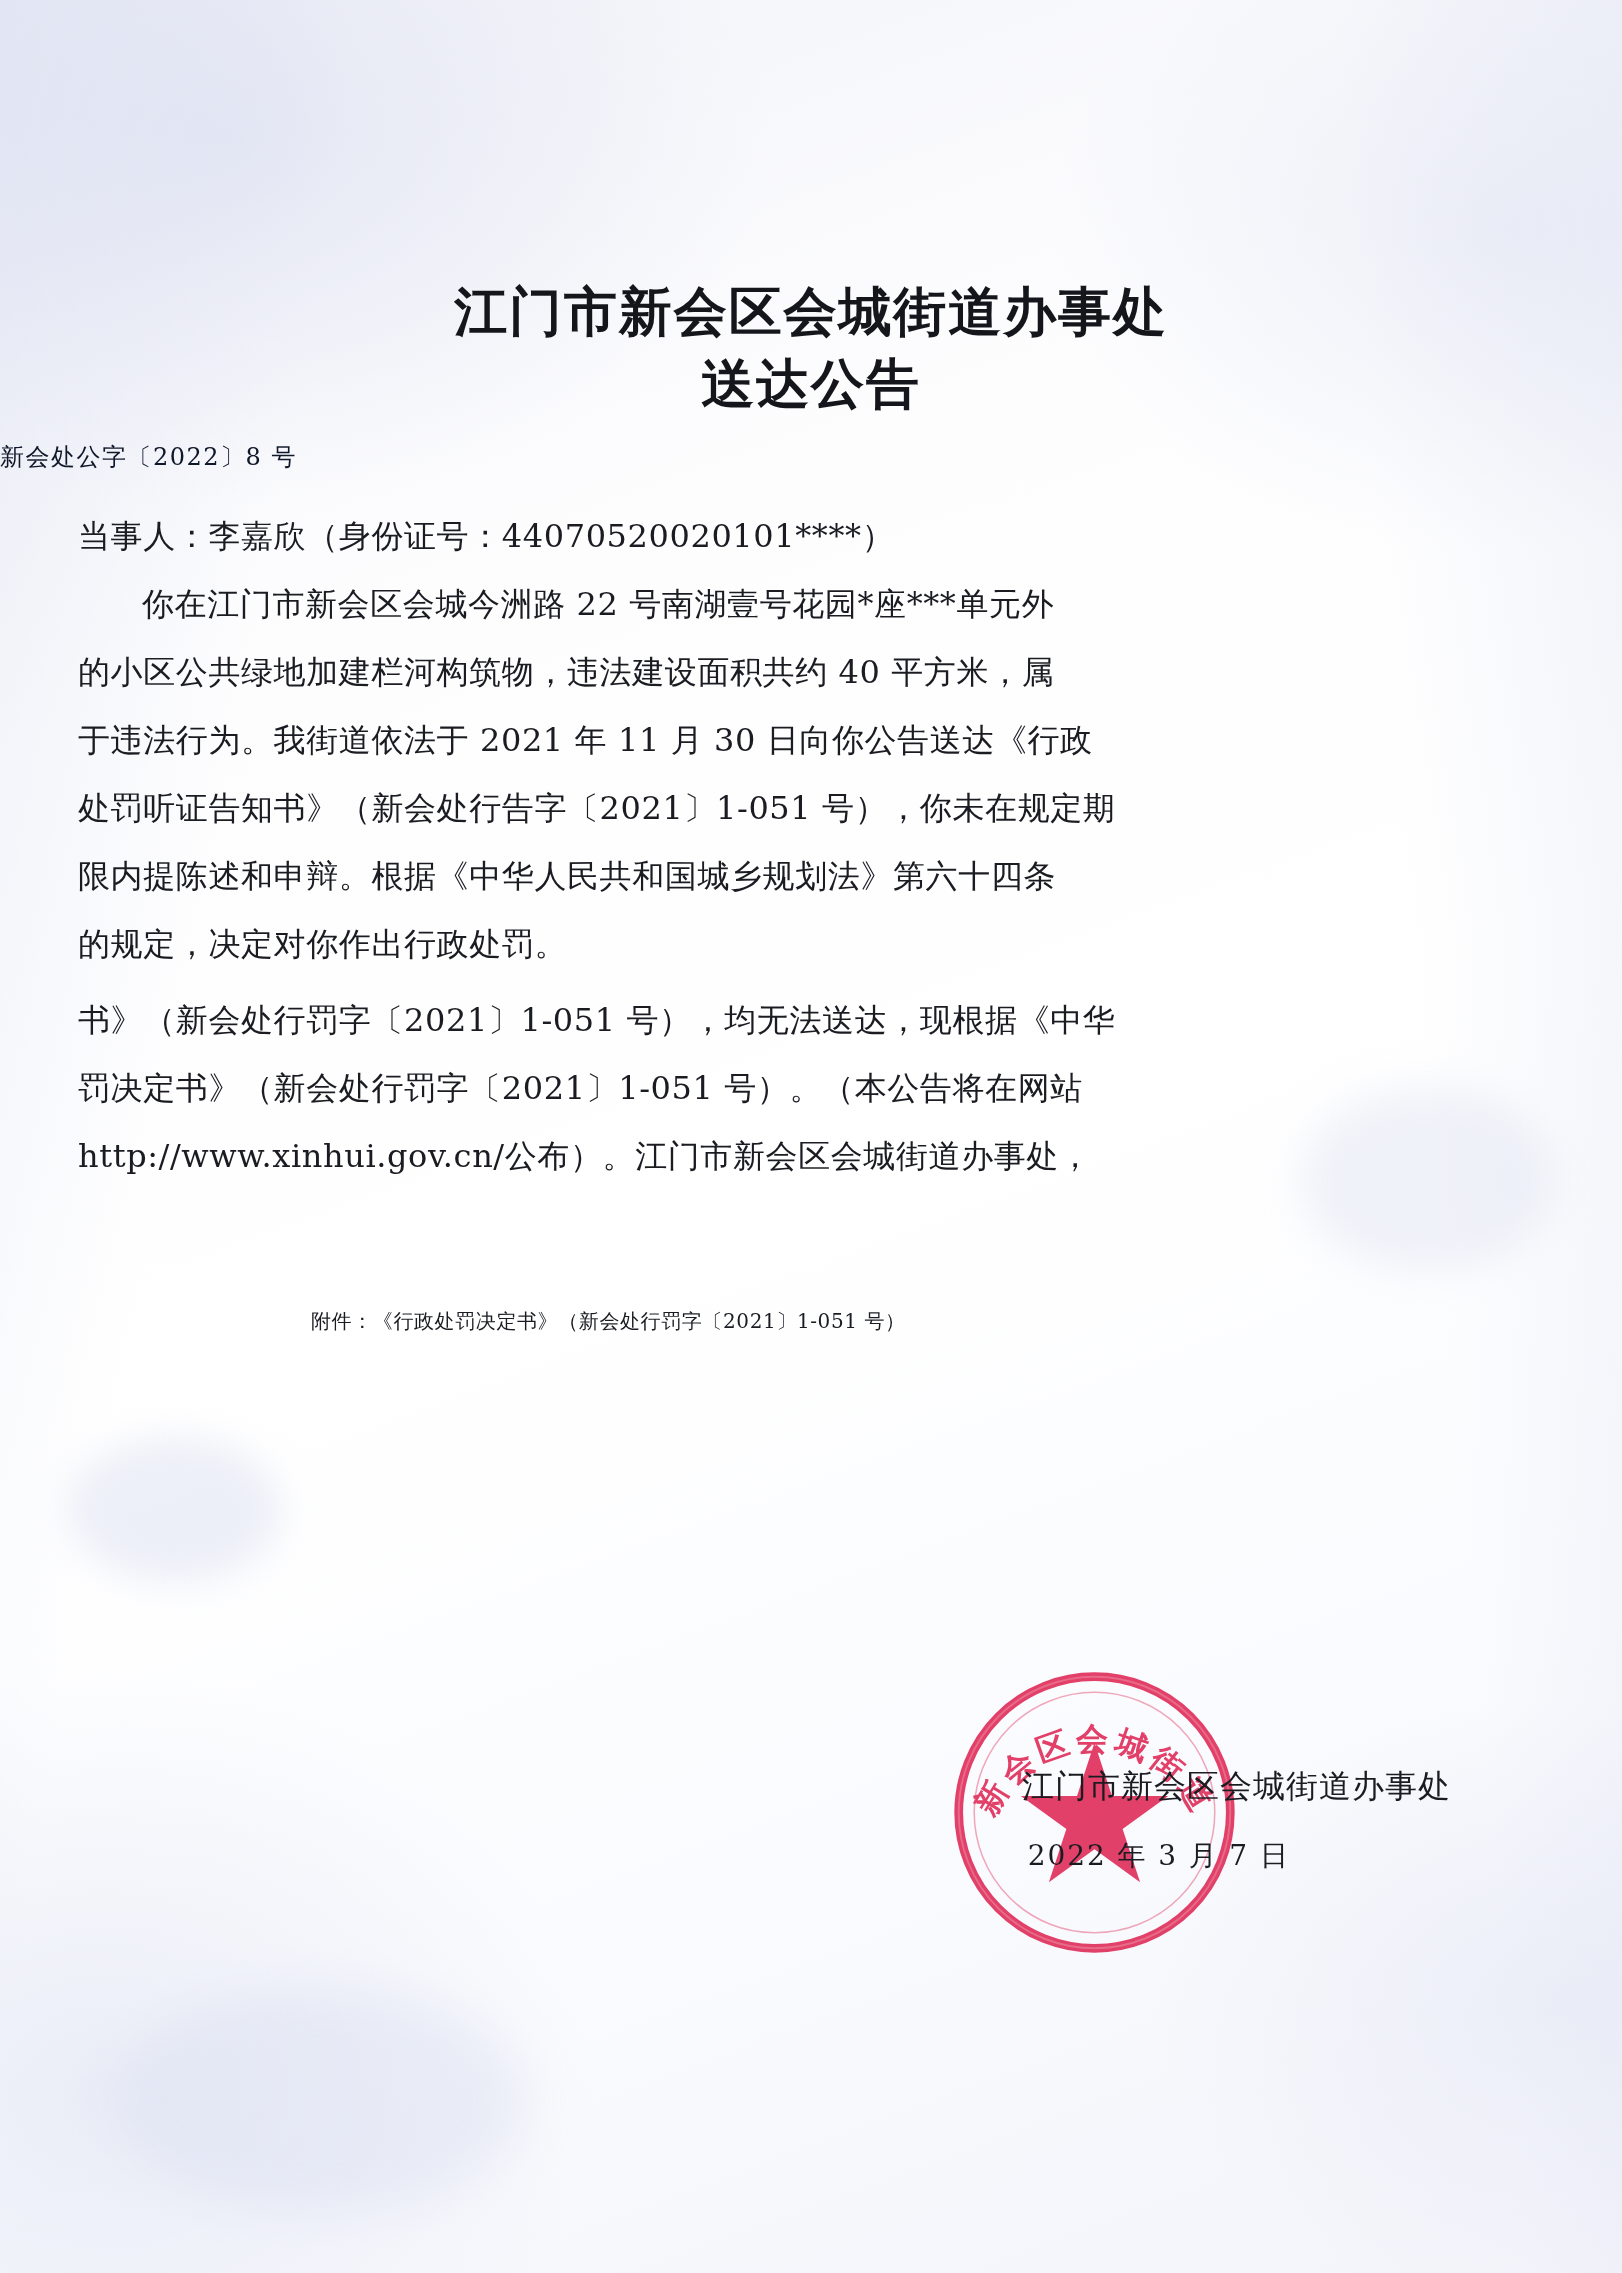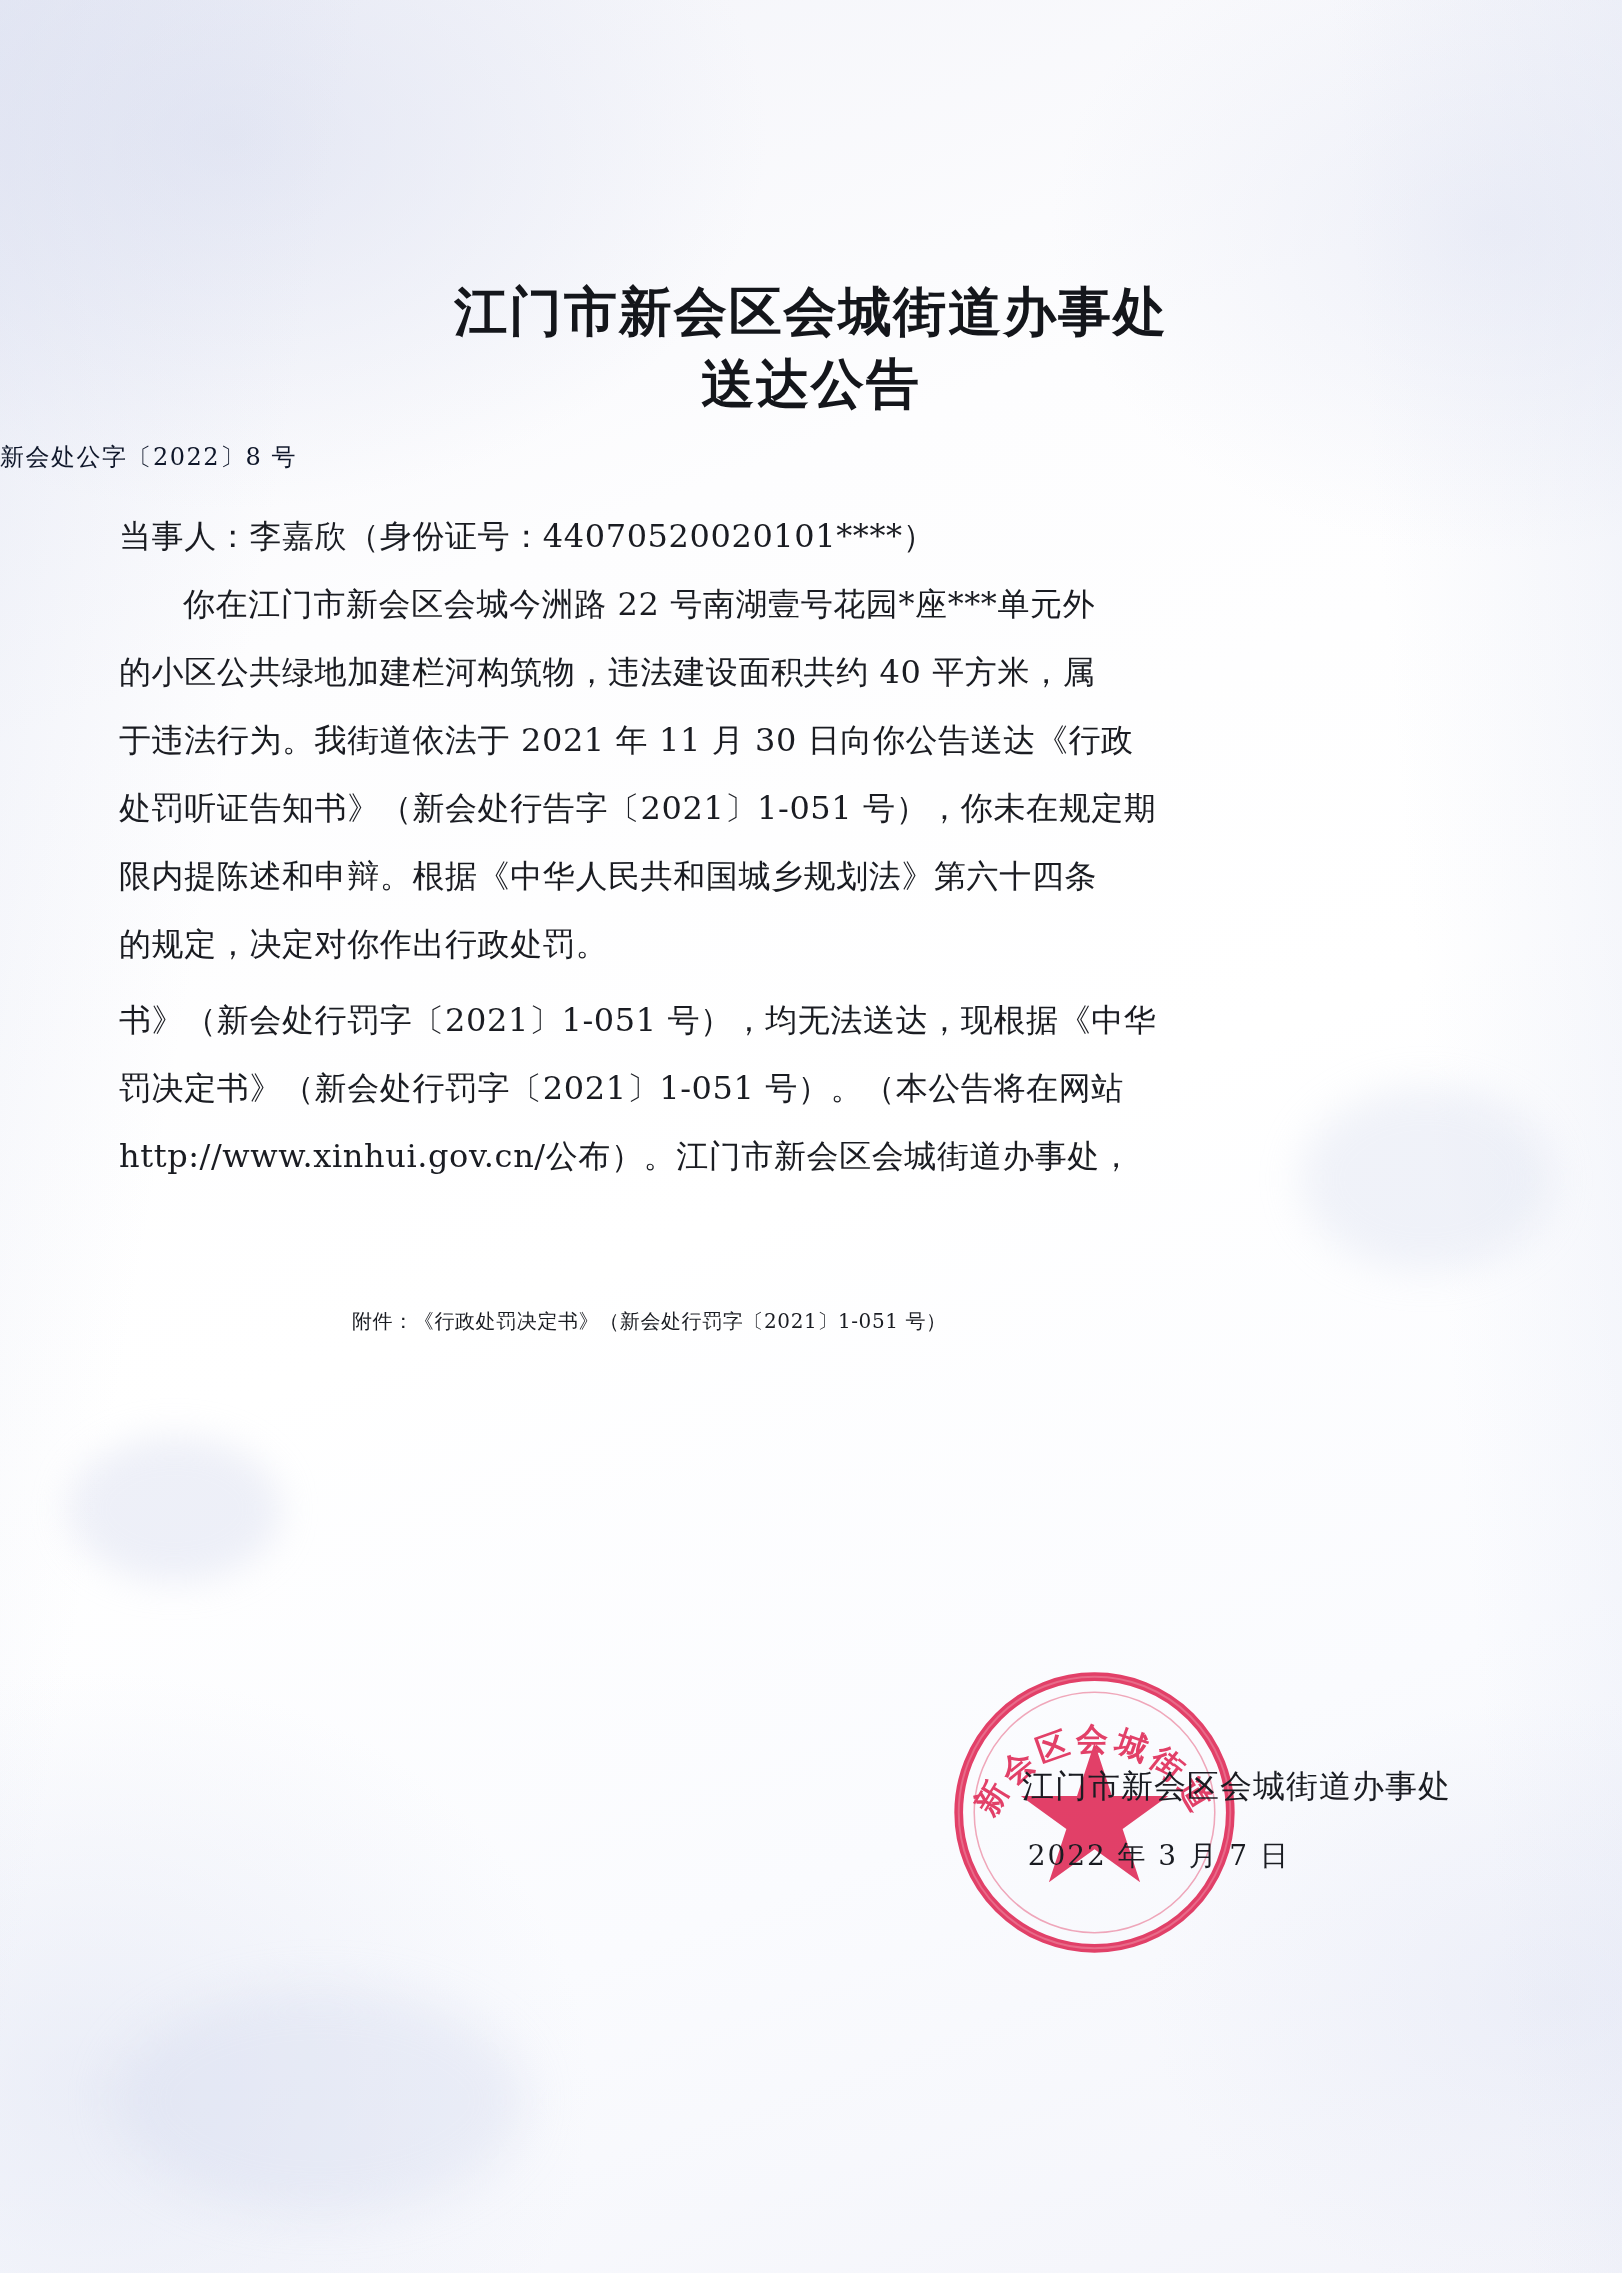--- a/index.html
+++ b/index.html
@@ -65,21 +65,21 @@
     font-size: 24px;
     color: #0f172a;
     margin-top: 25px;
     letter-spacing: 1.5px;
     font-family: "DejaVu Serif", "Liberation Serif", serif;
   }
 
   
   .body-block {
     margin-top: 29px;
-    padding-left: 119px;
+    padding-left: 78px;
     padding-right: 171px;
   }
   .line {
     font-size: 32px;
     color: #1a1c22;
     line-height: 68px;
     letter-spacing: 0.6px;
     white-space: pre;
     font-family: "DejaVu Serif", "Liberation Serif", serif;
   }

